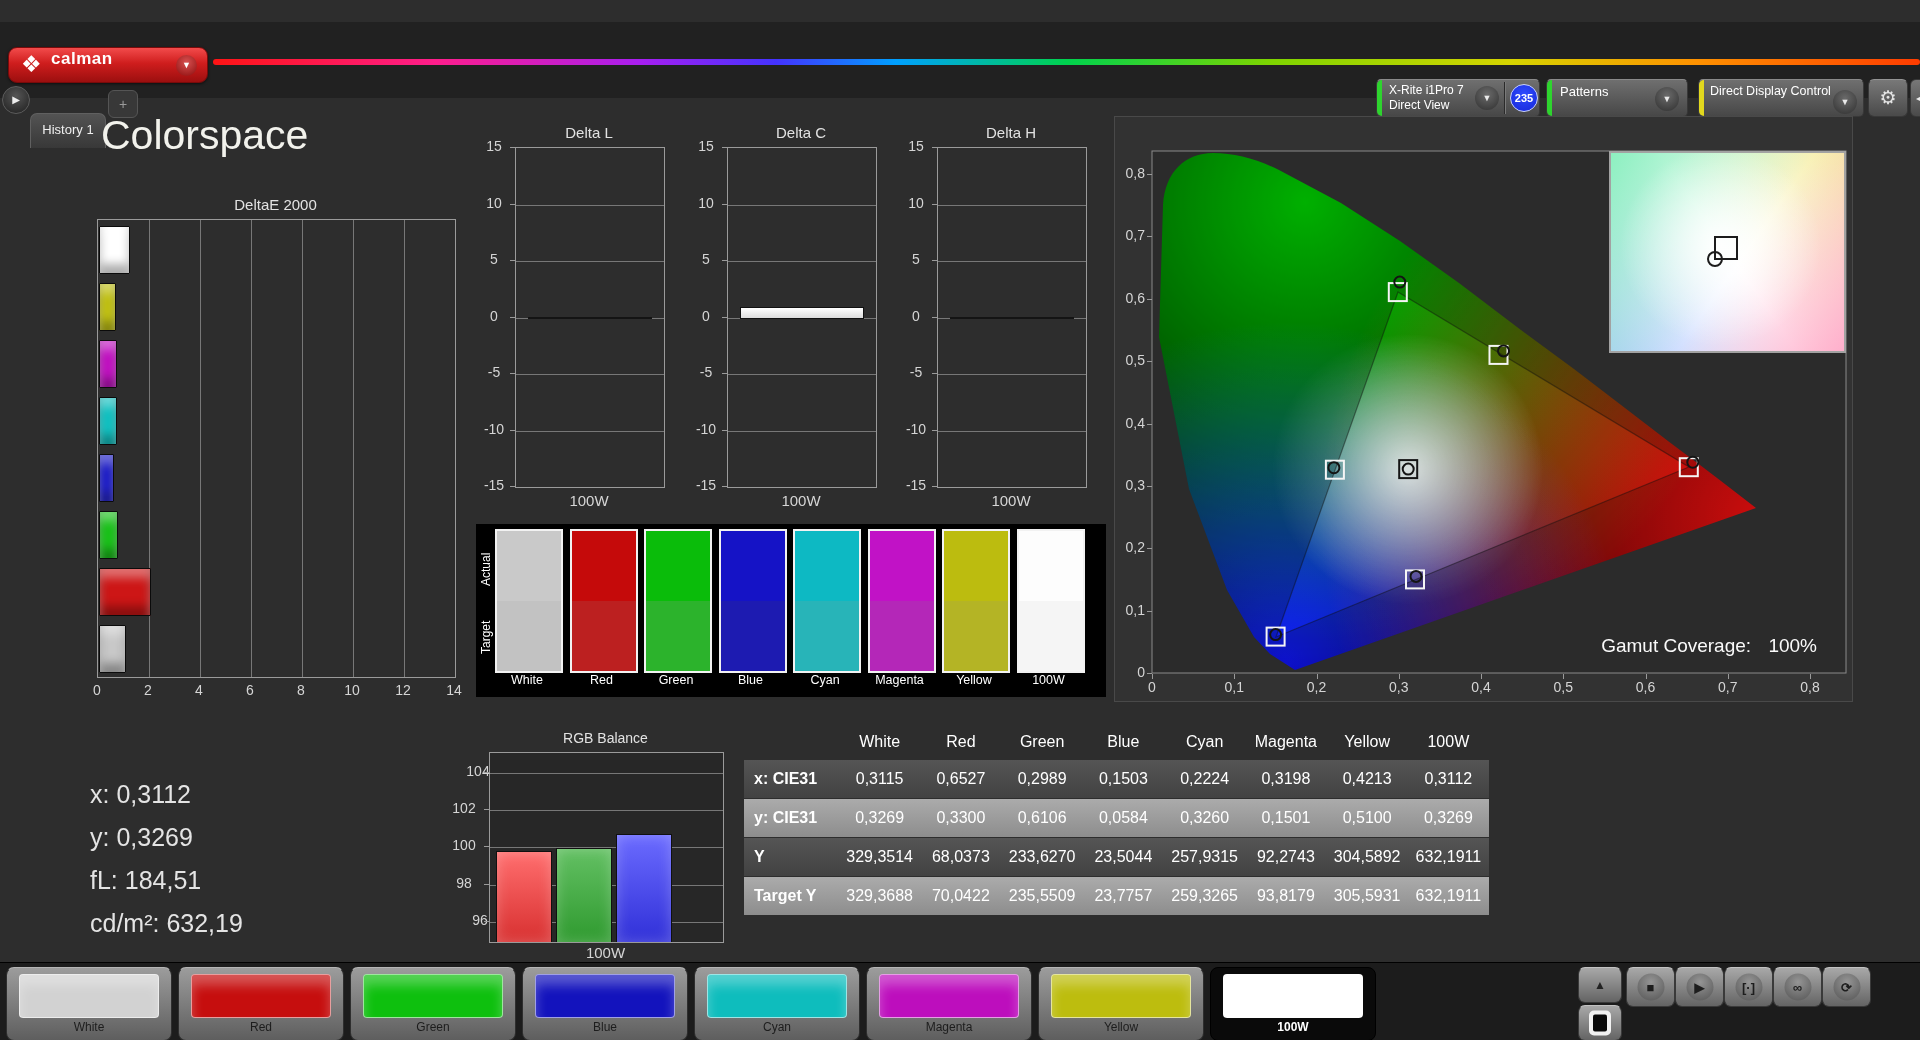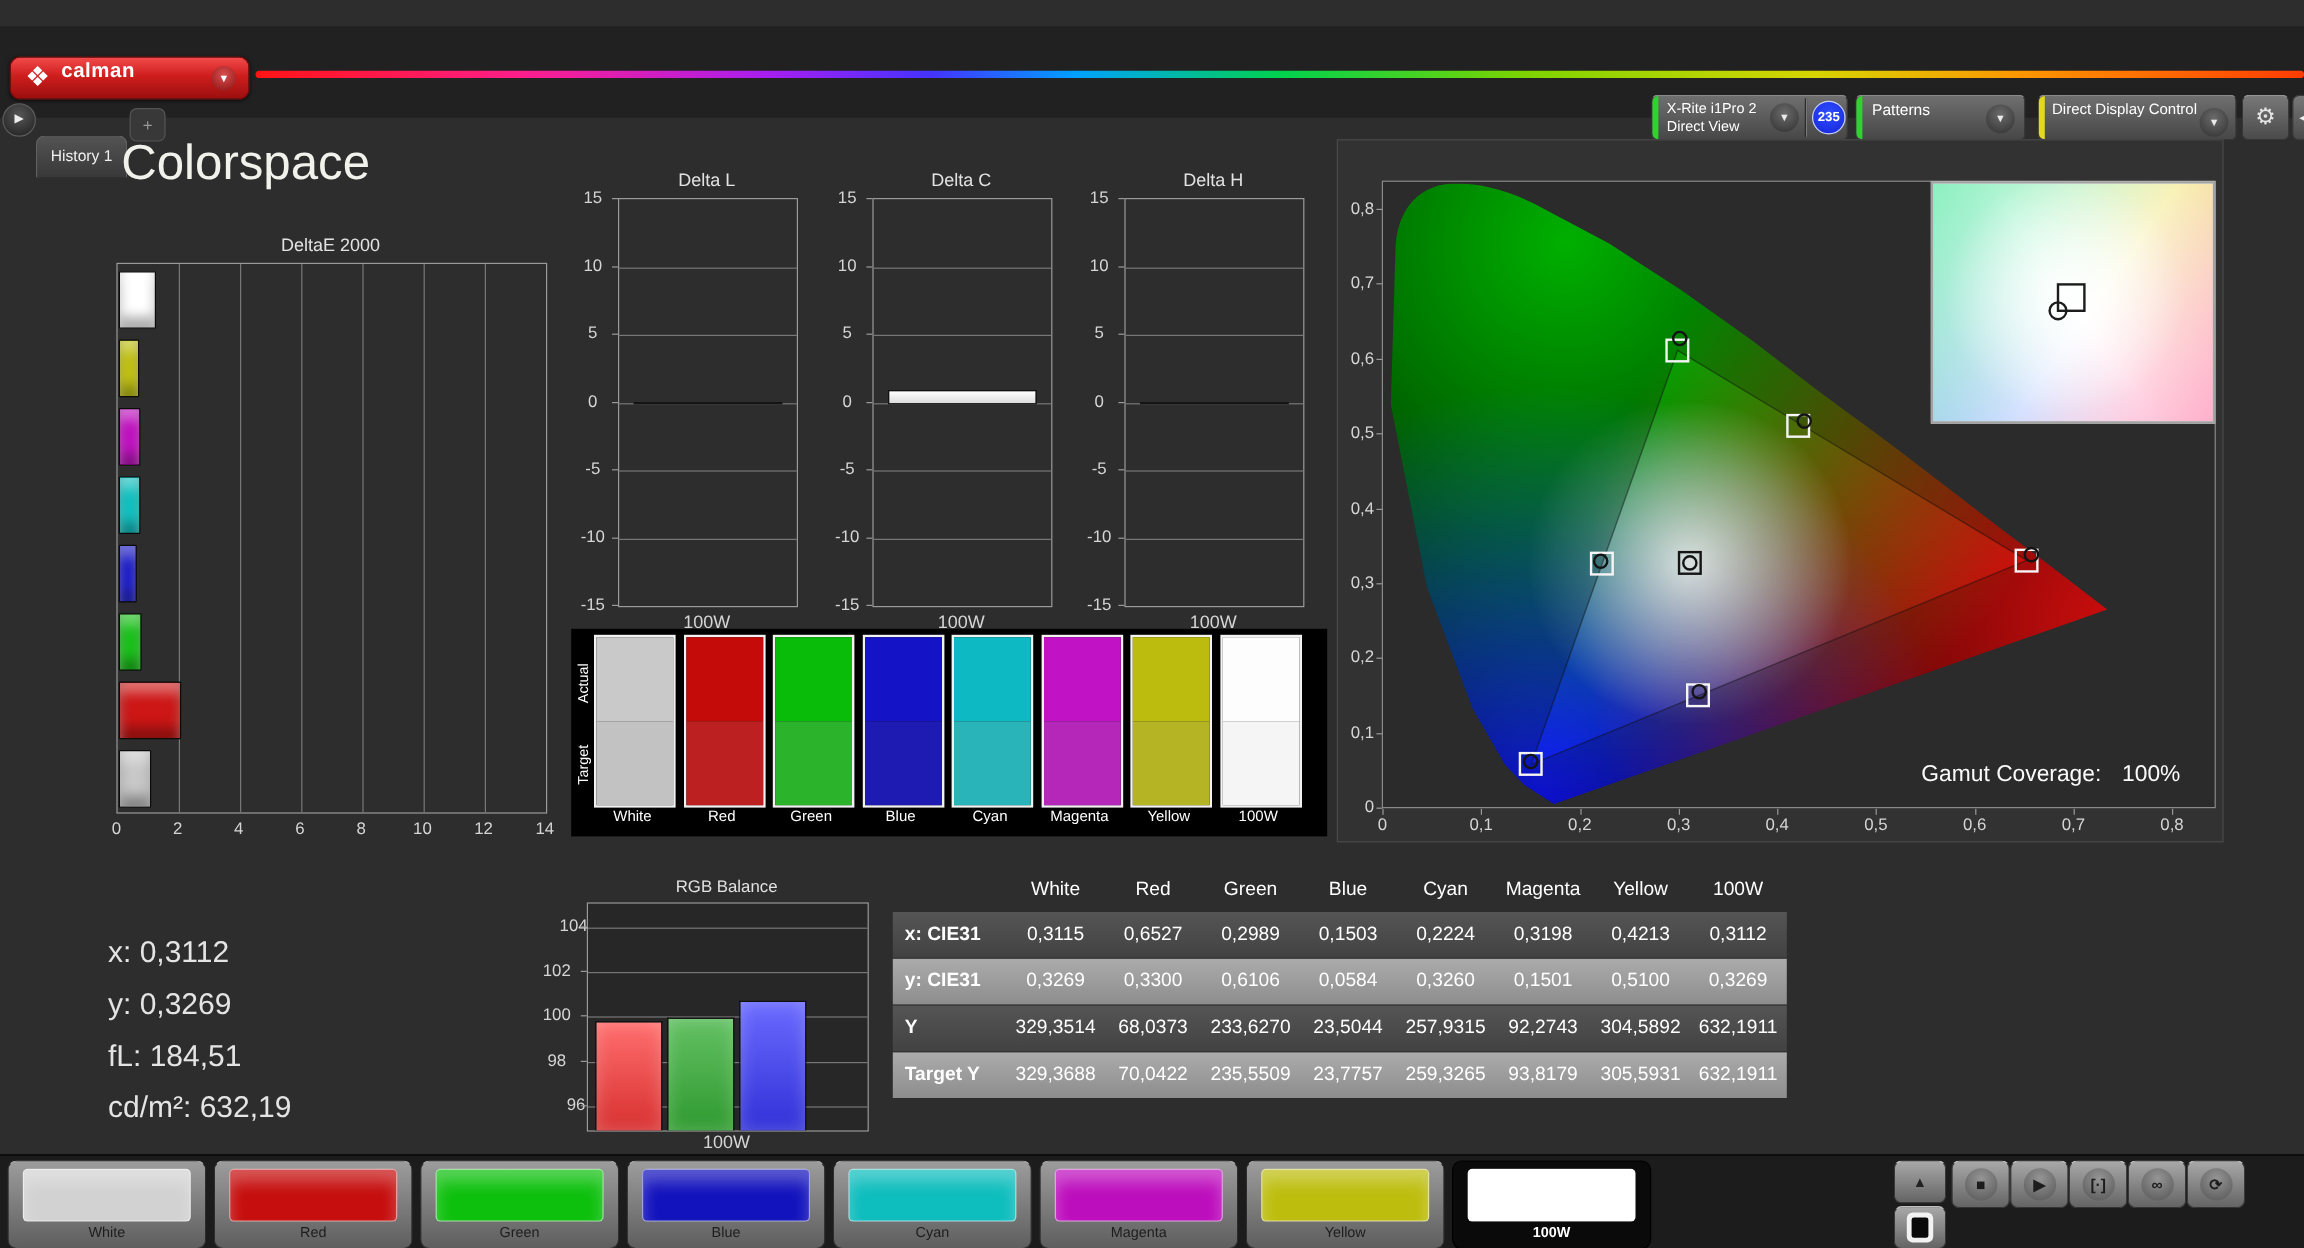--- a/index.html
+++ b/index.html
@@ -45,21 +45,21 @@
   .ctitle{position:absolute;text-align:center;font-size:15px;color:#e2e2e2;}
   .dash{position:absolute;width:5px;height:1px;background:#9a9a9a;}
   
   .plotbox{position:absolute;border:1px solid #9a9a9a;}
   .vgrid{position:absolute;top:0;bottom:0;width:1px;background:#777;}
   .hgrid{position:absolute;left:0;right:0;height:1px;background:#777;}
   .de-bar{position:absolute;left:1px;height:46px;border:1px solid #0b0b0b;border-radius:1px;
      box-shadow:inset 0 9px 10px rgba(255,255,255,.38),inset 0 -9px 10px rgba(0,0,0,.32);}
   .tick-x{position:absolute;width:40px;text-align:center;color:#d5d5d5;font-size:14px;}
   
-  .dwrap{position:absolute;top:140px;width:200px;height:400px;text-decoration:underline;}
+  .dwrap{position:absolute;top:122px;width:200px;height:400px;text-decoration:underline;}
   .dtitle{position:absolute;left:34px;top:2px;width:148px;text-align:center;font-size:15px;color:#e2e2e2;}
   .dplot{position:absolute;left:34px;top:25px;width:148px;height:339px;border:1px solid #9a9a9a;}
   .tick-y{position:absolute;left:0;width:26px;text-align:center;color:#d5d5d5;font-size:14px;}
   .dbar{position:absolute;left:12px;right:12px;background:linear-gradient(180deg,#fff,#dcdcdc);border:1px solid #111;}
   .dzero{position:absolute;left:12px;right:12px;top:168.5px;height:2px;background:#141414;}
   .dxlabel{position:absolute;left:34px;top:370px;width:148px;text-align:center;font-size:15px;color:#d5d5d5;}
   
   .strip{position:absolute;left:476px;top:524px;width:630px;height:173px;background:#000;}
   .vlab{position:absolute;left:3px;width:16px;text-align:center;color:#fff;font-size:12px;
      writing-mode:vertical-rl;transform:rotate(180deg);}
@@ -129,21 +129,21 @@
       <span class="lt">calman</span>
       <span class="chev">▼</span>
     </div>
     <div class="rainbow"></div>
     <div class="navcircle"><span>▶</span></div>
     <div class="tabhist">History 1</div>
     <div class="tabadd">+</div>
 
     <div class="dd" style="left:1376px;width:162px">
       <div class="ddbar" style="background:#2ed42e"></div>
-      <div class="abs" style="left:12px;top:3px;font-size:12px">X-Rite i1Pro 2</div>
+      <div class="abs" style="left:12px;top:3px;font-size:12px">X-Rite i1Pro 7</div>
       <div class="abs" style="left:12px;top:18px;font-size:12px">Direct View</div>
       <div class="ddchev" style="left:98px;top:6px">▼</div>
       <div class="abs" style="left:127px;top:2px;bottom:2px;width:1px;background:#2a2a2a;border-right:1px solid #7a7a7a"></div>
       <div class="abs" style="left:133px;top:4px;width:26px;height:26px;border-radius:50%;background:radial-gradient(circle at 50% 35%,#2e4cff,#1626d8);border:1.5px solid #c8d2ff;color:#fff;font-size:11px;font-weight:bold;line-height:26px;text-align:center">235</div>
     </div>
 
     <div class="dd" style="left:1546px;width:140px">
       <div class="ddbar" style="background:#2ed42e"></div>
       <div class="abs" style="left:13px;top:4px;font-size:13px">Patterns</div>
       <div class="ddchev" style="right:8px;top:7px">▼</div>

